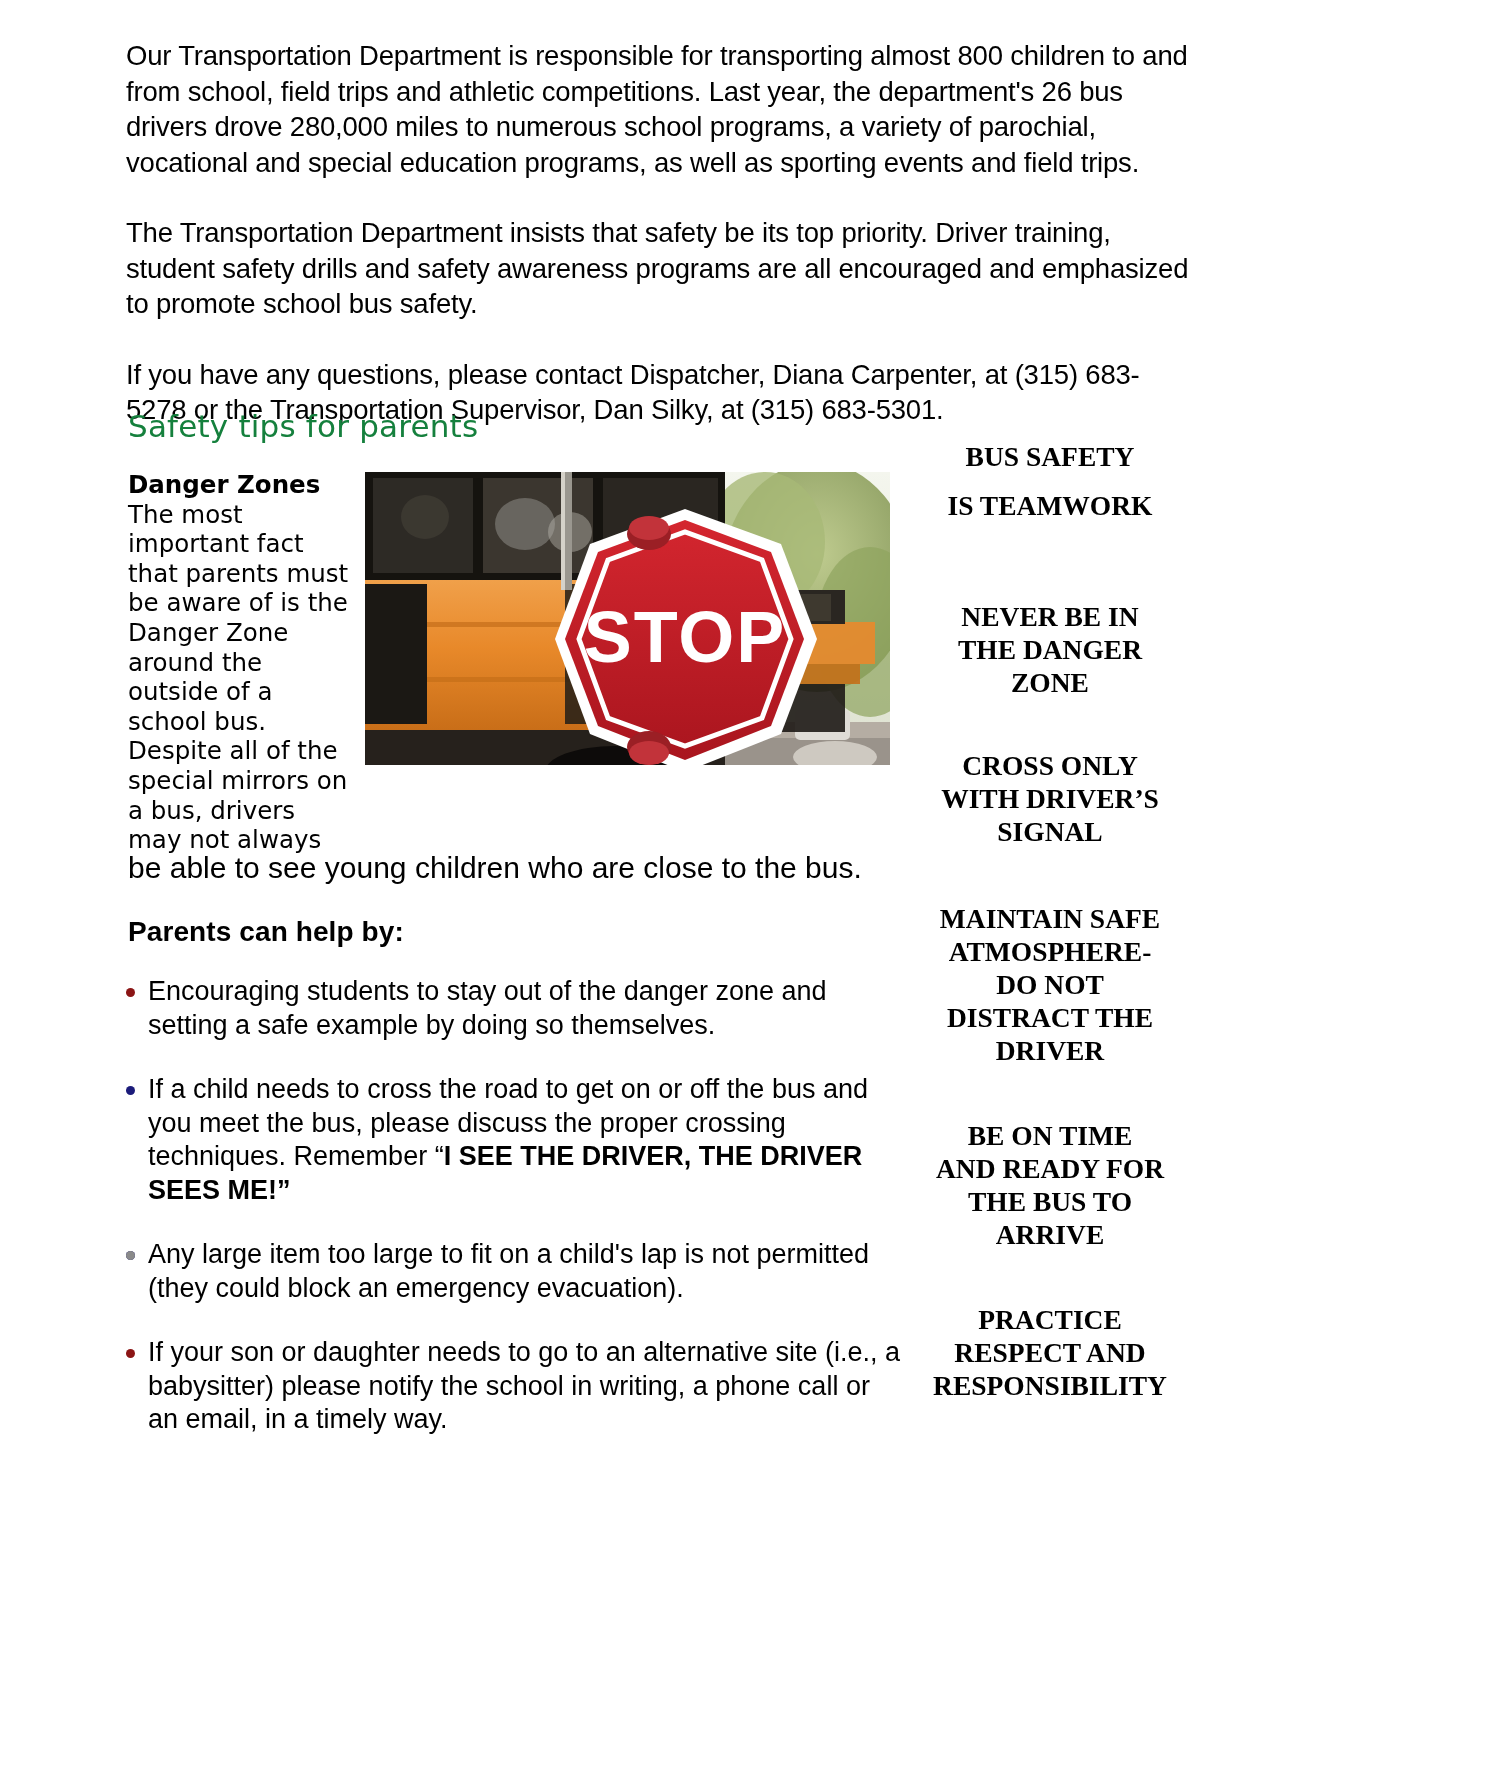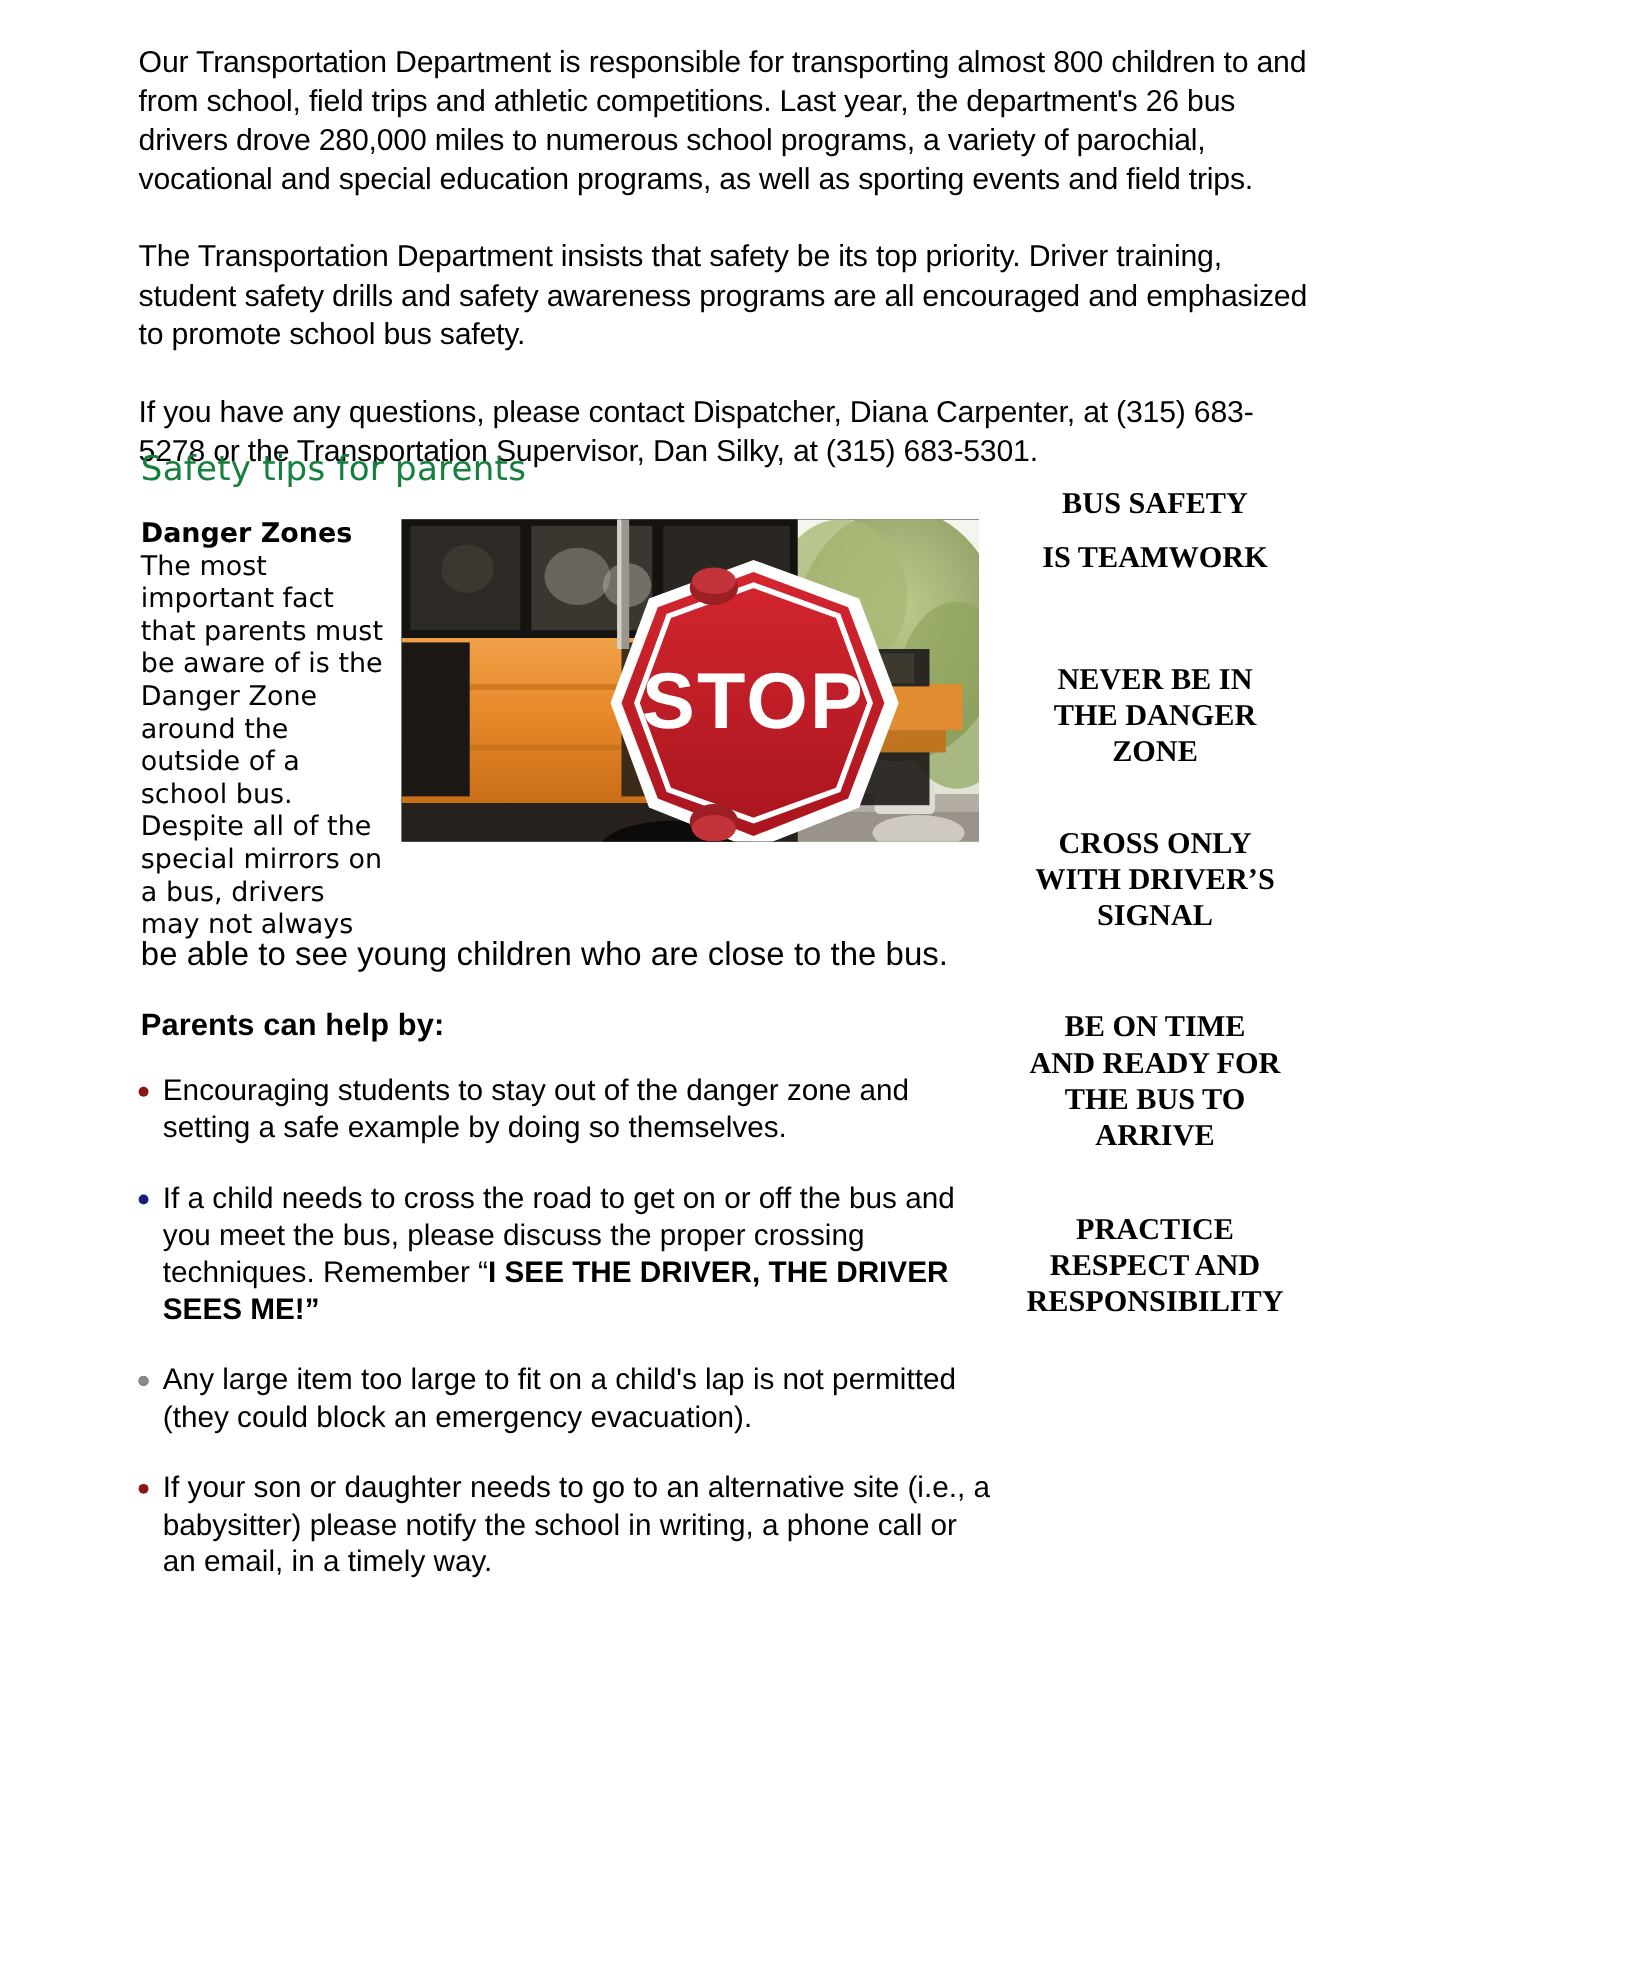--- a/index.html
+++ b/index.html
@@ -203,24 +203,31 @@
         <span class="sp">BUS SAFETY</span>
       </div>
       <div class="sl" style="margin-bottom: 78px;">
         <span class="sp">IS TEAMWORK</span>
       </div>
       <div class="sl" style="margin-bottom: 50px;">
         <span class="sp">NEVER BE IN</span>
         <span class="sp">THE DANGER</span>
         <span class="sp">ZONE</span>
       </div>
-      <div class="sl" style="margin-bottom: 68px;">
+      <div class="sl" style="margin-bottom: 54px;">
         <span class="sp">CROSS ONLY</span>
         <span class="sp">WITH DRIVER’S</span>
         <span class="sp">SIGNAL</span>
+      </div>
+      <div class="sl" style="margin-bottom: 52px;">
+        <span class="sp">MAINTAIN SAFE</span>
+        <span class="sp">ATMOSPHERE-</span>
+        <span class="sp">DO NOT</span>
+        <span class="sp">DISTRACT THE</span>
+        <span class="sp">DRIVER</span>
       </div>
       <div class="sl" style="margin-bottom: 52px;">
         <span class="sp">BE ON TIME</span>
         <span class="sp">AND READY FOR</span>
         <span class="sp">THE BUS TO</span>
         <span class="sp">ARRIVE</span>
       </div>
       <div class="sl" style="margin-bottom: 0px;">
         <span class="sp">PRACTICE</span>
         <span class="sp">RESPECT AND</span>

